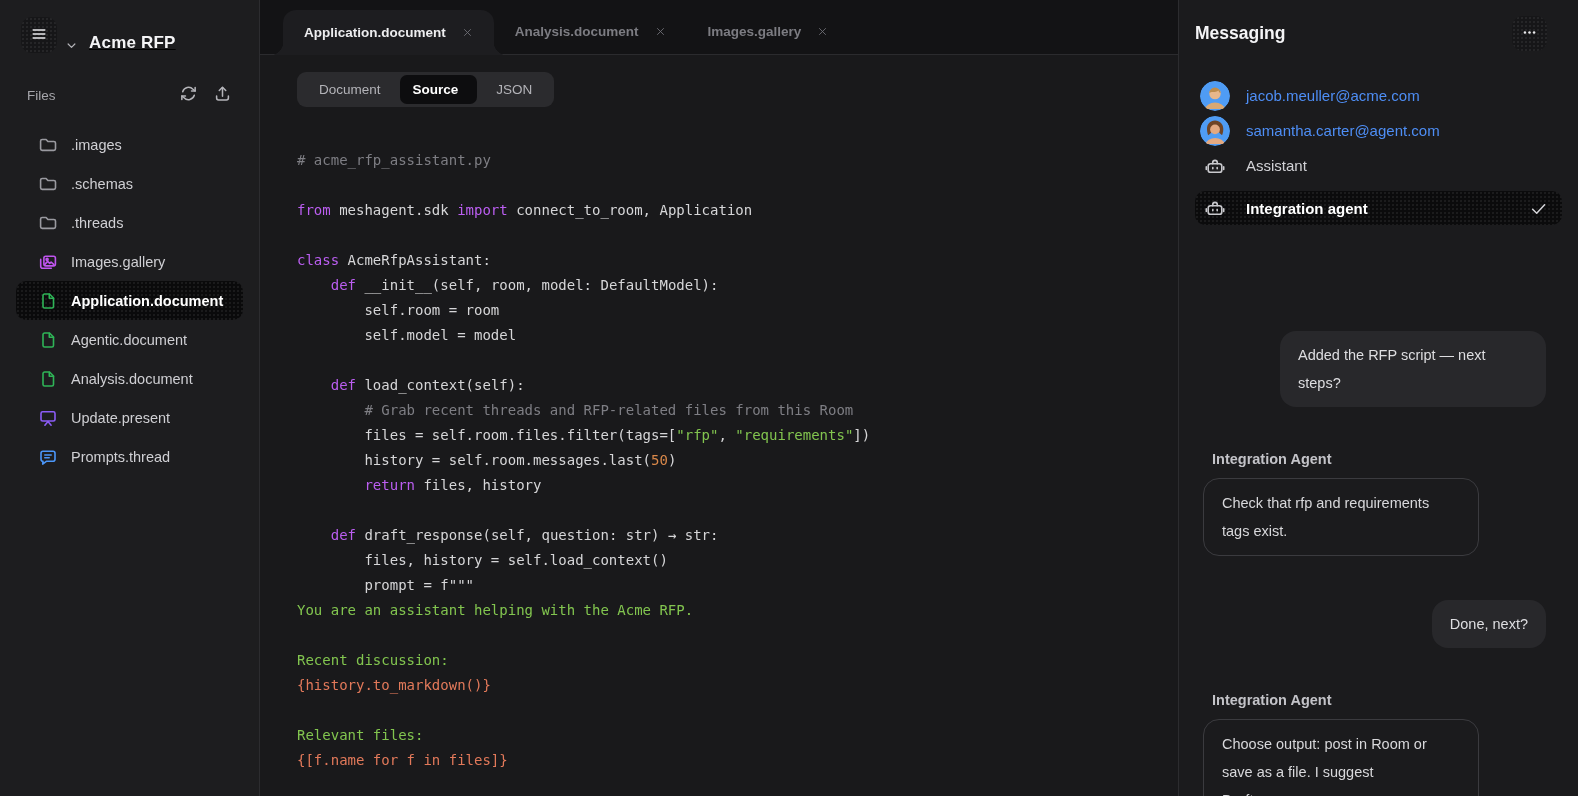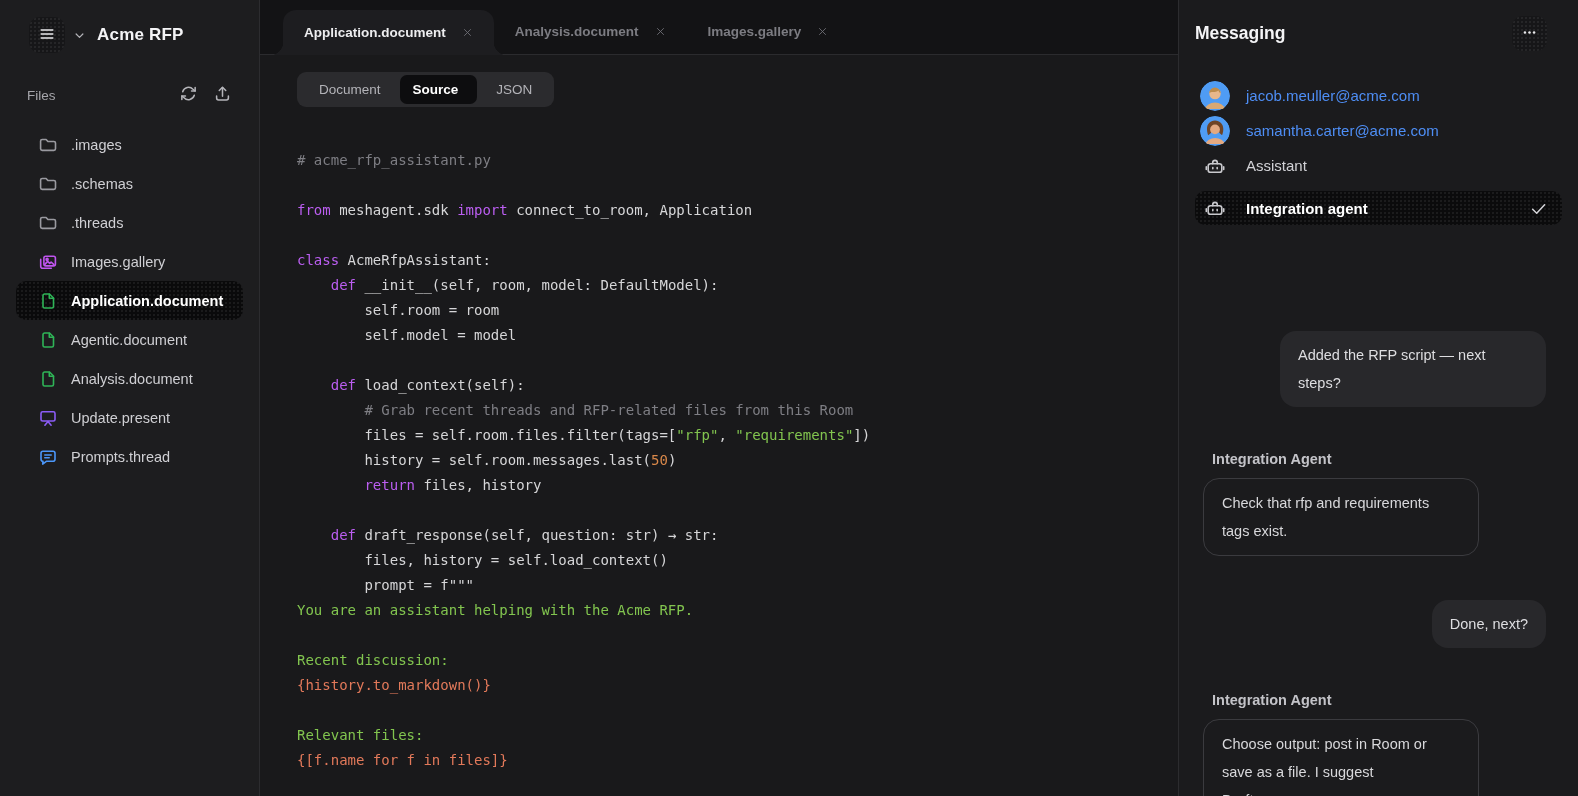--- a/index.html
+++ b/index.html
@@ -5,21 +5,21 @@
   * { margin:0; padding:0; box-sizing:border-box; }
   html,body { width:1578px; height:796px; overflow:hidden; background:#161618; }
   body { font-family:"Liberation Sans", sans-serif; -webkit-font-smoothing:antialiased; }
   .app { display:flex; width:1578px; height:796px; }
 
   
   .speckle { background-image: radial-gradient(rgba(255,255,255,.075) .7px, transparent .8px); background-size:4px 4px; }
 
   
   .sidebar { width:260px; flex:0 0 260px; background:#1d1d1f; border-right:1px solid #2c2c2f; }
-  .sb-header { display:flex; align-items:center; padding:17px 16px 0 29px; }
+  .sb-header { display:flex; align-items:flex-end; padding:17px 16px 0 21px;text-decoration:underline; }
   .icon-btn { width:36px; height:36px; border:none; border-radius:11px; background-color:#161618;
               display:flex; align-items:center; justify-content:center; color:#e9e9eb; cursor:pointer; flex:0 0 auto; }
   .sb-header .chev { margin:0 10px 0 7px; color:#b4b4b9; display:flex; }
   .sb-header h1 { font-size:17px; font-weight:700; color:#f4f4f6; letter-spacing:.2px; }
   .files-row { display:flex; align-items:center; margin-top:31px; padding:0 27px; color:#a6a6ab; font-size:13.5px; }
   .files-row .spacer { flex:1; }
   .mini-btn { background:none; border:none; color:#b5b5ba; display:flex; cursor:pointer; padding:0; margin-left:15px; }
   .file-list { margin-top:19px; padding:0 16px; }
   .file-row { height:39px; display:flex; align-items:center; gap:13px; padding:0 10px 0 22px;
               border-radius:10px; cursor:pointer; }
@@ -284,21 +284,21 @@
         </div>
         <div class="prow">
           <span class="pavatar">
             <svg width="30" height="30" viewBox="0 0 30 30">
               <circle cx="15" cy="15" r="15" fill="#4f9cf4"></circle>
               <path d="M15 4.6c-4.9 0-8 3.6-8 8.4 0 3.6 1.2 6.2 1.2 6.2l2.2-1.6c.9-.8 1.1-3.6 1.1-3.6 2 1.3 5.4 1.4 7.3.3 0 0 .3 2.5 1.2 3.3l2.1 1.6s1.2-2.6 1.2-6.2c0-4.8-3.4-8.4-8.3-8.4z" fill="#6e4426"></path>
               <circle cx="15" cy="13.4" r="4.9" fill="#e3a981"></circle>
               <path d="M5.4 28a10 7.6 0 0 1 19.6 0z" fill="#e3a981"></path>
             </svg>
           </span>
-          <span class="pname email">samantha.carter@acme.com</span>
+          <span class="pname email">samantha.carter@agent.com</span>
         </div>
         <div class="prow">
           <span class="agent-ic">
             <svg width="20" height="20" viewBox="0 0 20 20" fill="none" stroke="currentColor" stroke-width="1.6" stroke-linecap="round" stroke-linejoin="round">
               <rect x="3.2" y="7.7" width="13.6" height="8.6" rx="2.4"></rect>
               <path d="M7.7 7.7V6.7a2.3 2.3 0 0 1 4.6 0v1"></path>
               <path d="M1.3 10.9v2.6M18.7 10.9v2.6"></path>
               <rect x="7" y="10.7" width="1.6" height="2.8" rx=".8" fill="currentColor" stroke="none"></rect>
               <rect x="11.4" y="10.7" width="1.6" height="2.8" rx=".8" fill="currentColor" stroke="none"></rect>
             </svg>

